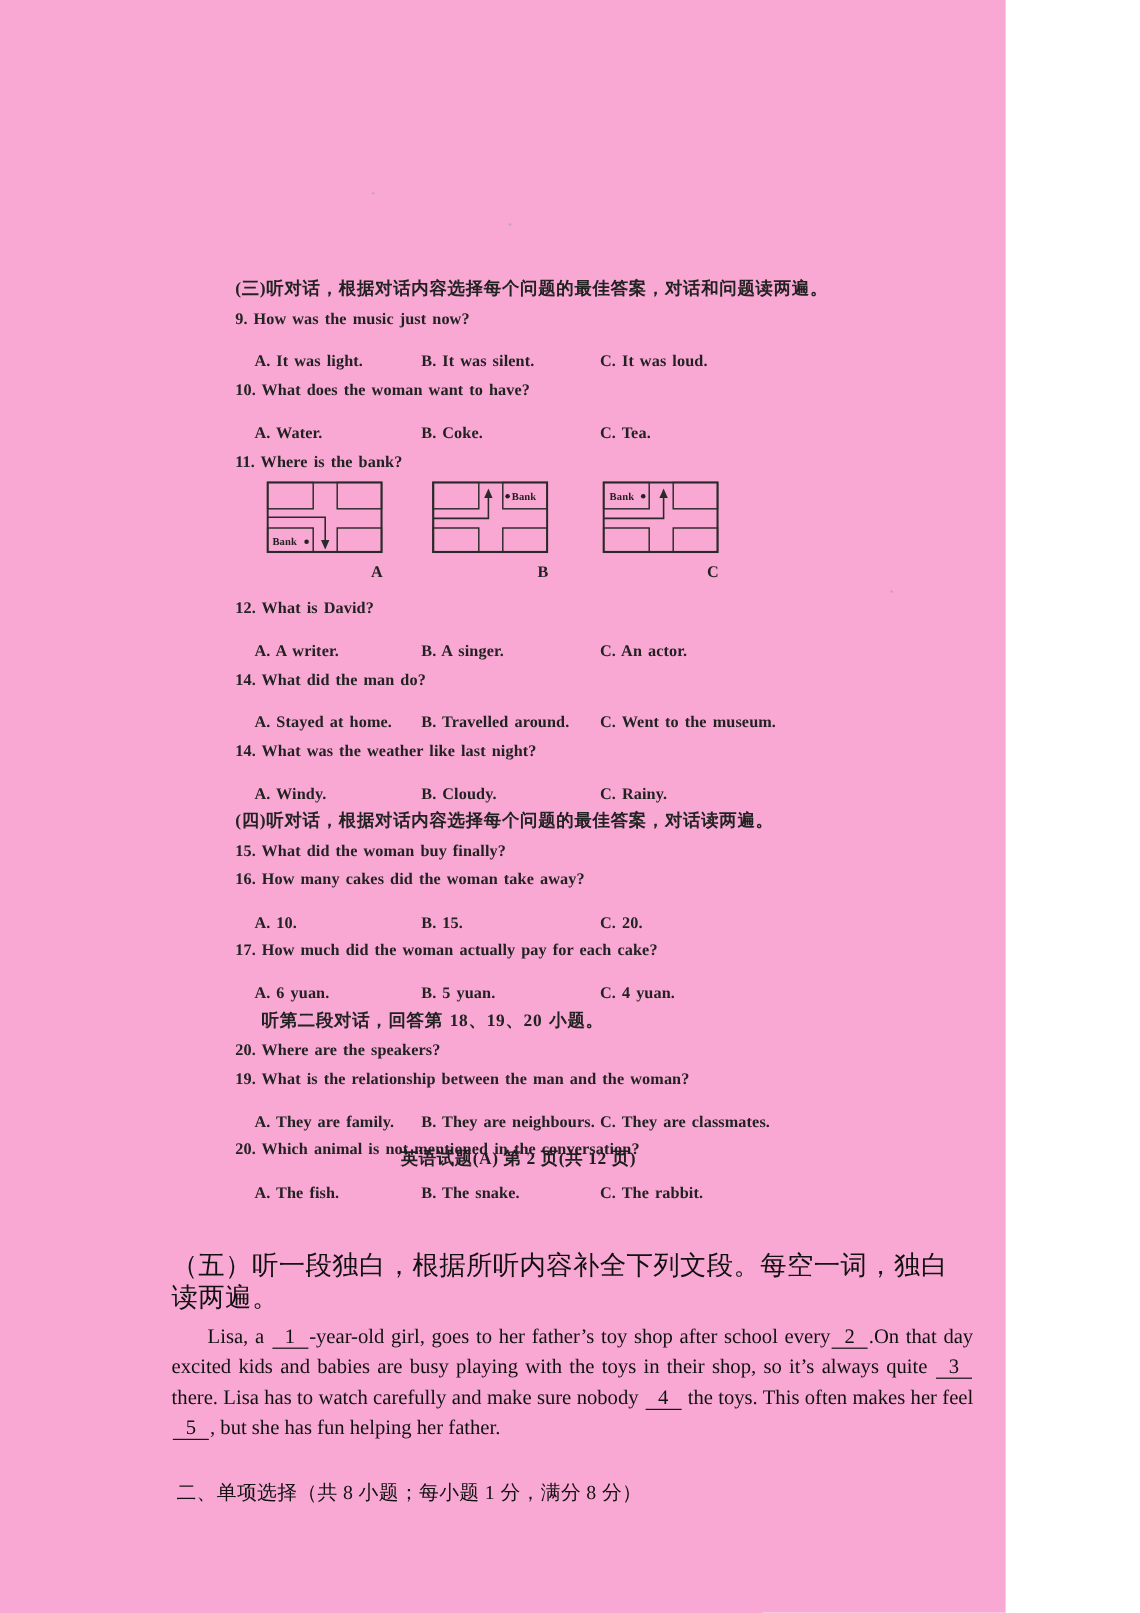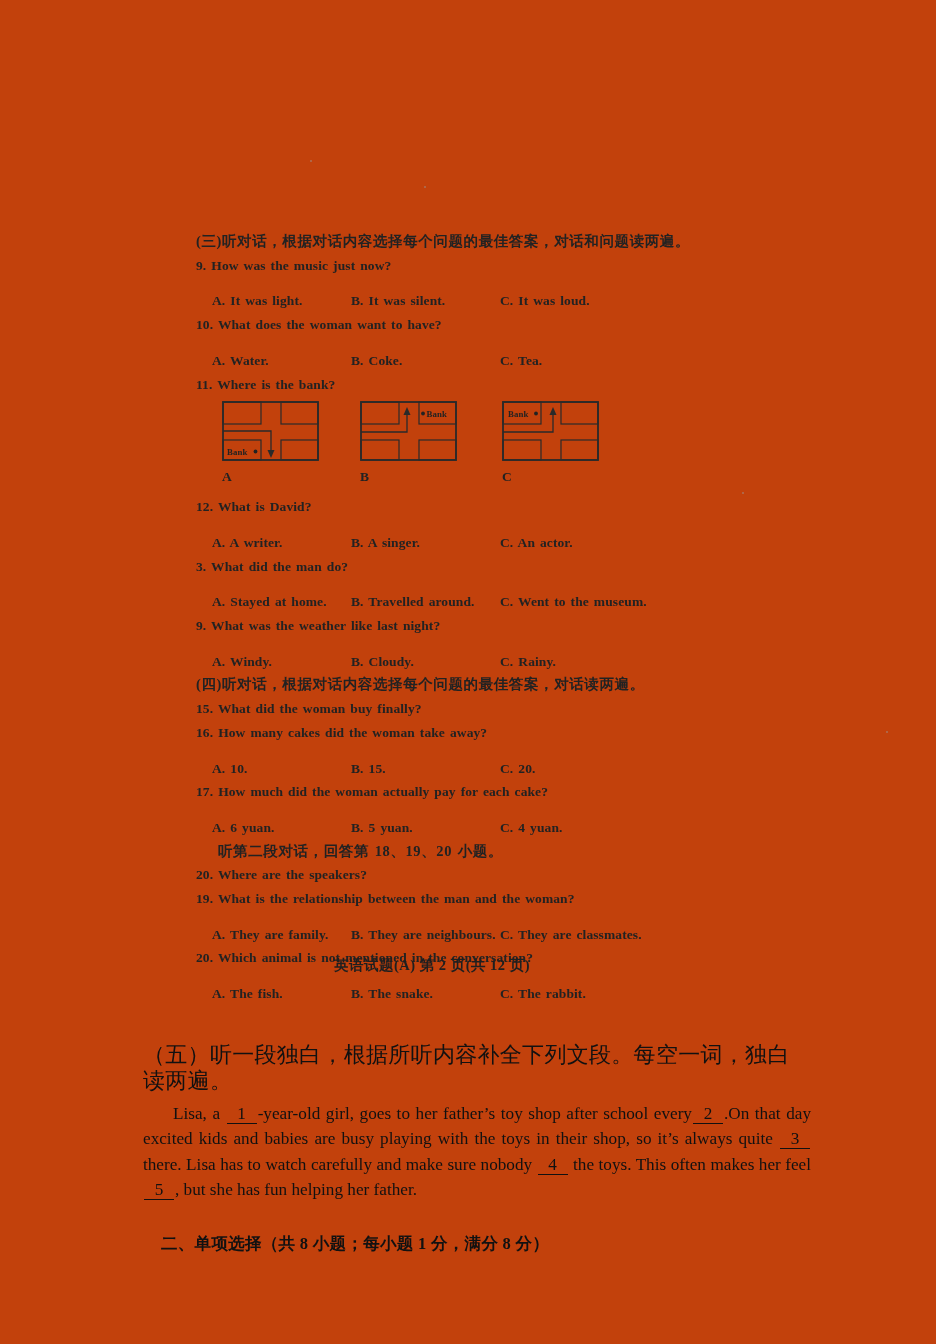--- a/index.html
+++ b/index.html
@@ -1,36 +1,36 @@
 <!DOCTYPE html>
 <html><head>
 <meta charset="utf-8">
 <style>
   html,body { margin:0; padding:0; background:#ffffff; }
   .page {
-    position:relative; width:936px; height:1344px; background:#c2410c;
+    position:relative; width:838px; height:1344px; background:#f9a8d4;
     font-family:"Liberation Serif", serif; color:#1f1f1f; overflow:hidden;
   }
   
   .scan {
     position:absolute; left:196px; top:230px; width:472px;
     font-size:13.5px; font-weight:bold; letter-spacing:0.1px; word-spacing:1.5px;
     color:#222;
   }
   .scan p { margin:0; line-height:23.7px; white-space:nowrap; }
   .cnh { font-size:14.5px; letter-spacing:0.6px; }
   .sub { padding-left:22px; font-size:14.5px; letter-spacing:0.6px; }
   .opts {
     display:grid; grid-template-columns:139px 149px 1fr;
     padding-left:16px; line-height:23.7px;margin-top:12px;
   }
   .opts span { white-space:nowrap; }
   
   .maps { display:flex; align-items:flex-start; margin:5px 0 9px 26px; }
-  .mapfig { margin:0; text-align:left; }
+  .mapfig { margin:0; text-align:right; }
   .mapfig figcaption { font-size:13.5px; line-height:18px; margin-top:3px; font-weight:bold; }
   .mgap1 { margin-left:41px; }
   .mgap2 { margin-left:45px; }
   .mo { fill:none; stroke:#2a2a2a; stroke-width:1.8; }
   .mb { fill:none; stroke:#2a2a2a; stroke-width:1.2; }
   .ma { fill:none; stroke:#2a2a2a; stroke-width:1.3; }
   .mh { fill:#2a2a2a; stroke:none; }
   .mt { font-family:"Liberation Serif", serif; font-size:8.8px; font-weight:bold; fill:#222; }
   .mdot { fill:#222; stroke:none; }
   
@@ -43,21 +43,21 @@
   .p5h { margin:0; font-size:22px; line-height:26px; letter-spacing:0.3px; }
   .passage {
     margin:7px 0 0 0; font-size:17.2px; line-height:25.4px;
     text-align:justify; text-indent:30px;
   }
   .blank {
     display:inline-block; min-width:22px; padding:0 4px; margin:0 1px;
     text-align:center; text-indent:0; line-height:19px;
     border-bottom:1.4px solid #111;
   }
-  .sec2 { margin:29px 0 0 18px; font-size:16.5px; line-height:24px; letter-spacing:0.3px;font-weight:bold; }
+  .sec2 { margin:29px 0 0 4px; font-size:16.5px; line-height:24px; letter-spacing:0.3px; }
   
   .speck { position:absolute; width:2px; height:2px; background:#9a9a9a; border-radius:50%; opacity:.55; }
 </style>
 </head>
 <body>
 
 <div class="page">
 
   <div class="speck" style="left:310px;top:160px"></div>
   <div class="speck" style="left:742px;top:492px"></div>
@@ -133,28 +133,28 @@
 
     </div>
 
     <p>12. What is David?</p>
     <div class="opts">
       <span>A. A writer.</span>
       <span>B. A singer.</span>
       <span>C. An actor.</span>
     </div>
 
-    <p>3. What did the man do?</p>
+    <p>14. What did the man do?</p>
     <div class="opts">
       <span>A. Stayed at home.</span>
       <span>B. Travelled around.</span>
       <span>C. Went to the museum.</span>
     </div>
 
-    <p>9. What was the weather like last night?</p>
+    <p>14. What was the weather like last night?</p>
     <div class="opts">
       <span>A. Windy.</span>
       <span>B. Cloudy.</span>
       <span>C. Rainy.</span>
     </div>
 
     <p class="cnh">(四)听对话，根据对话内容选择每个问题的最佳答案，对话读两遍。</p>
 
     <p>15. What did the woman buy finally?</p>
 

